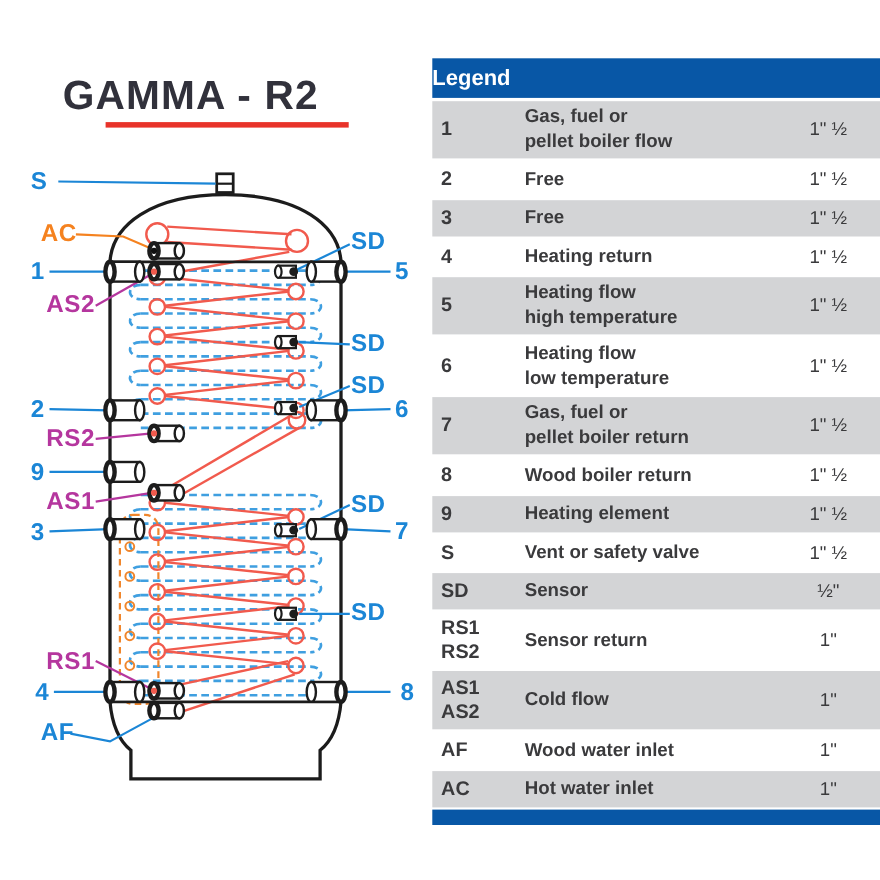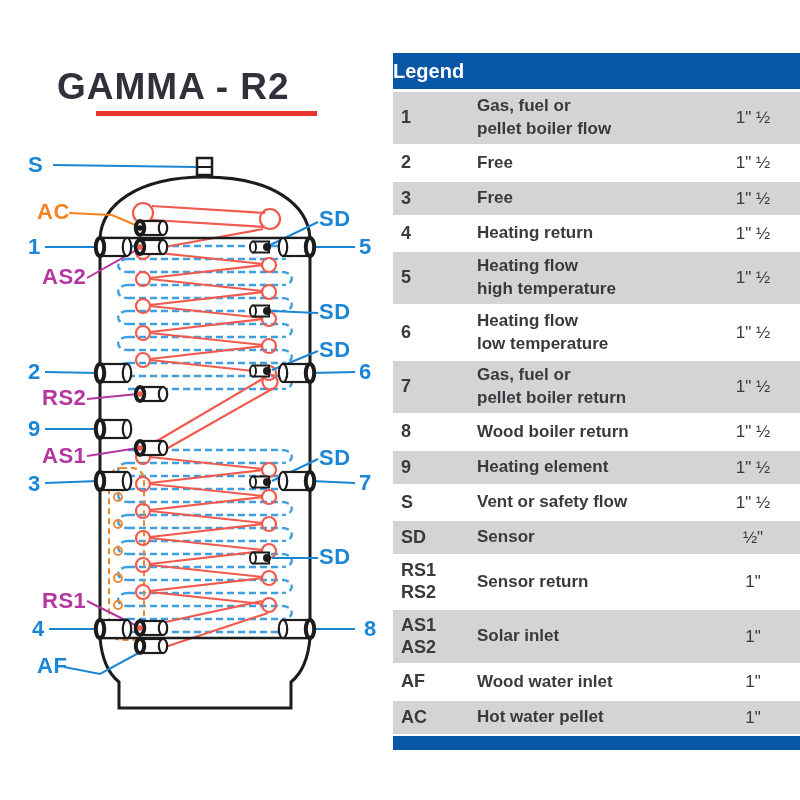--- a/index.html
+++ b/index.html
@@ -372,46 +372,46 @@
       <div class="ldesc">Wood boiler return</div>
       <div class="lsize">1" ½</div>
     </div>
     <div class="lrow gray" style="height:33px">
       <div class="lcode">9</div>
       <div class="ldesc">Heating element</div>
       <div class="lsize">1" ½</div>
     </div>
     <div class="lrow white" style="height:33px">
       <div class="lcode">S</div>
-      <div class="ldesc">Vent or safety flow</div>
+      <div class="ldesc">Vent or safety valve</div>
       <div class="lsize">1" ½</div>
     </div>
     <div class="lrow gray" style="height:33px">
       <div class="lcode">SD</div>
       <div class="ldesc">Sensor</div>
       <div class="lsize">½"</div>
     </div>
     <div class="lrow white" style="height:52px">
       <div class="lcode">RS1
 RS2</div>
       <div class="ldesc">Sensor return</div>
       <div class="lsize">1"</div>
     </div>
     <div class="lrow gray" style="height:53px">
       <div class="lcode">AS1
 AS2</div>
-      <div class="ldesc">Solar inlet</div>
+      <div class="ldesc">Cold flow</div>
       <div class="lsize">1"</div>
     </div>
     <div class="lrow white" style="height:34px">
       <div class="lcode">AF</div>
       <div class="ldesc">Wood water inlet</div>
       <div class="lsize">1"</div>
     </div>
     <div class="lrow gray" style="height:33px">
       <div class="lcode">AC</div>
-      <div class="ldesc">Hot water pellet</div>
+      <div class="ldesc">Hot water inlet</div>
       <div class="lsize">1"</div>
     </div>
 
     <div class="lfooter"></div>
   </div>
 </div>
 
 </body></html>

